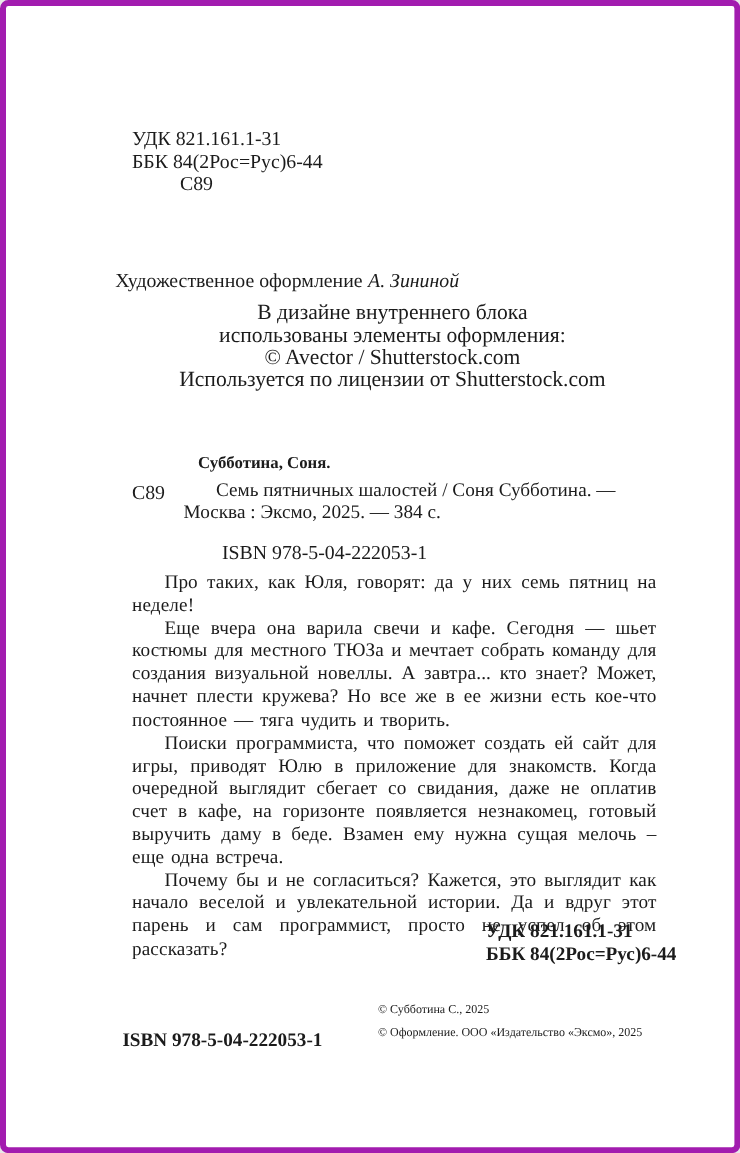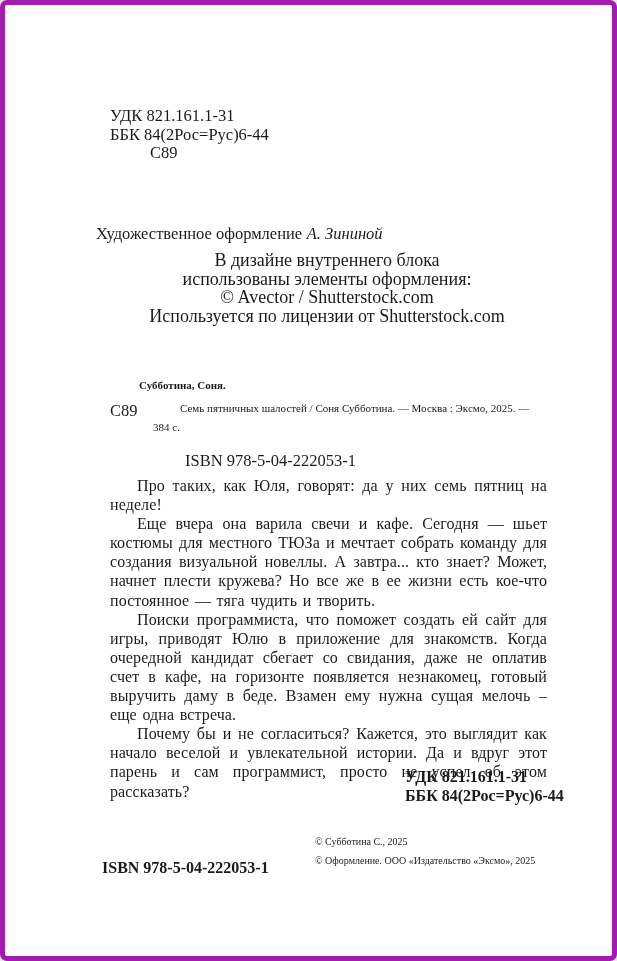--- a/index.html
+++ b/index.html
@@ -27,22 +27,22 @@
     text-align: left; font-size: 16.5px;
   }
   .design-credit .credit-name { font-style: italic; margin-left: 0.28em; }
 
   .design-note {
     top: 246px; left: 71px; width: 502px;
     text-align: center; font-size: 18px; line-height: 18.5px;
   }
 
   
-  .author-line { top: 374px; left: 134px; font-size: 11px; font-weight: bold; }
-  .bib-entry { top: 394px; left: 148px; width: 394px; font-size: 11px; line-height: 19px; text-align: left; }
+  .author-line { top: 374px; left: 160px; font-size: 14px; font-weight: bold; }
+  .bib-entry { top: 394px; left: 148px; width: 394px; font-size: 16px; line-height: 19px; text-align: left; }
   .bib-entry .bib-text { text-indent: 27px; display: block; }
   .c89-label { top: 396px; left: 105px; font-size: 16.5px; }
   .isbn-mid { top: 446px; left: 180px; font-size: 16.5px; }
 
   
   .annotation { top: 471px; left: 105px; width: 437px; font-size: 16px; line-height: 19.1px; }
   .annotation p {
     text-align: justify;
     text-indent: 27px;
     letter-spacing: 0.1px;
@@ -85,21 +85,21 @@
 
   <div class="abs bib-entry">
     <span class="bib-text">Семь пятничных шалостей / Соня Субботина. — Москва : Эксмо, 2025. — 384 с.</span>
   </div>
 
   <div class="abs isbn-mid">ISBN 978-5-04-222053-1</div>
 
   <div class="abs annotation">
     <p>Про таких, как Юля, говорят: да у них семь пятниц на неделе!</p>
     <p>Еще вчера она варила свечи и кафе. Сегодня — шьет костюмы для местного ТЮЗа и мечтает собрать команду для создания визуальной новеллы. А завтра... кто знает? Может, начнет плести кружева? Но все же в ее жизни есть кое-что постоянное — тяга чудить и творить.</p>
-    <p>Поиски программиста, что поможет создать ей сайт для игры, приводят Юлю в приложение для знакомств. Когда очередной кандидат сбегает со свидания, даже не оплатив счет в кафе, на горизонте появляется незнакомец, готовый выручить даму в беде. Взамен ему нужна сущая мелочь – еще одна встреча.</p>
+    <p>Поиски программиста, что поможет создать ей сайт для игры, приводят Юлю в приложение для знакомств. Когда очередной выглядит сбегает со свидания, даже не оплатив счет в кафе, на горизонте появляется незнакомец, готовый выручить даму в беде. Взамен ему нужна сущая мелочь – еще одна встреча.</p>
     <p>Почему бы и не согласиться? Кажется, это выглядит как начало веселой и увлекательной истории. Да и вдруг этот парень и сам программист, просто не успел об этом рассказать?</p>
   </div>
 
   <div class="abs bottom-codes">
     <div>УДК 821.161.1-31</div>
     <div>ББК 84(2Рос=Рус)6-44</div>
   </div>
 
   <div class="abs isbn-bottom">ISBN 978-5-04-222053-1</div>
 

